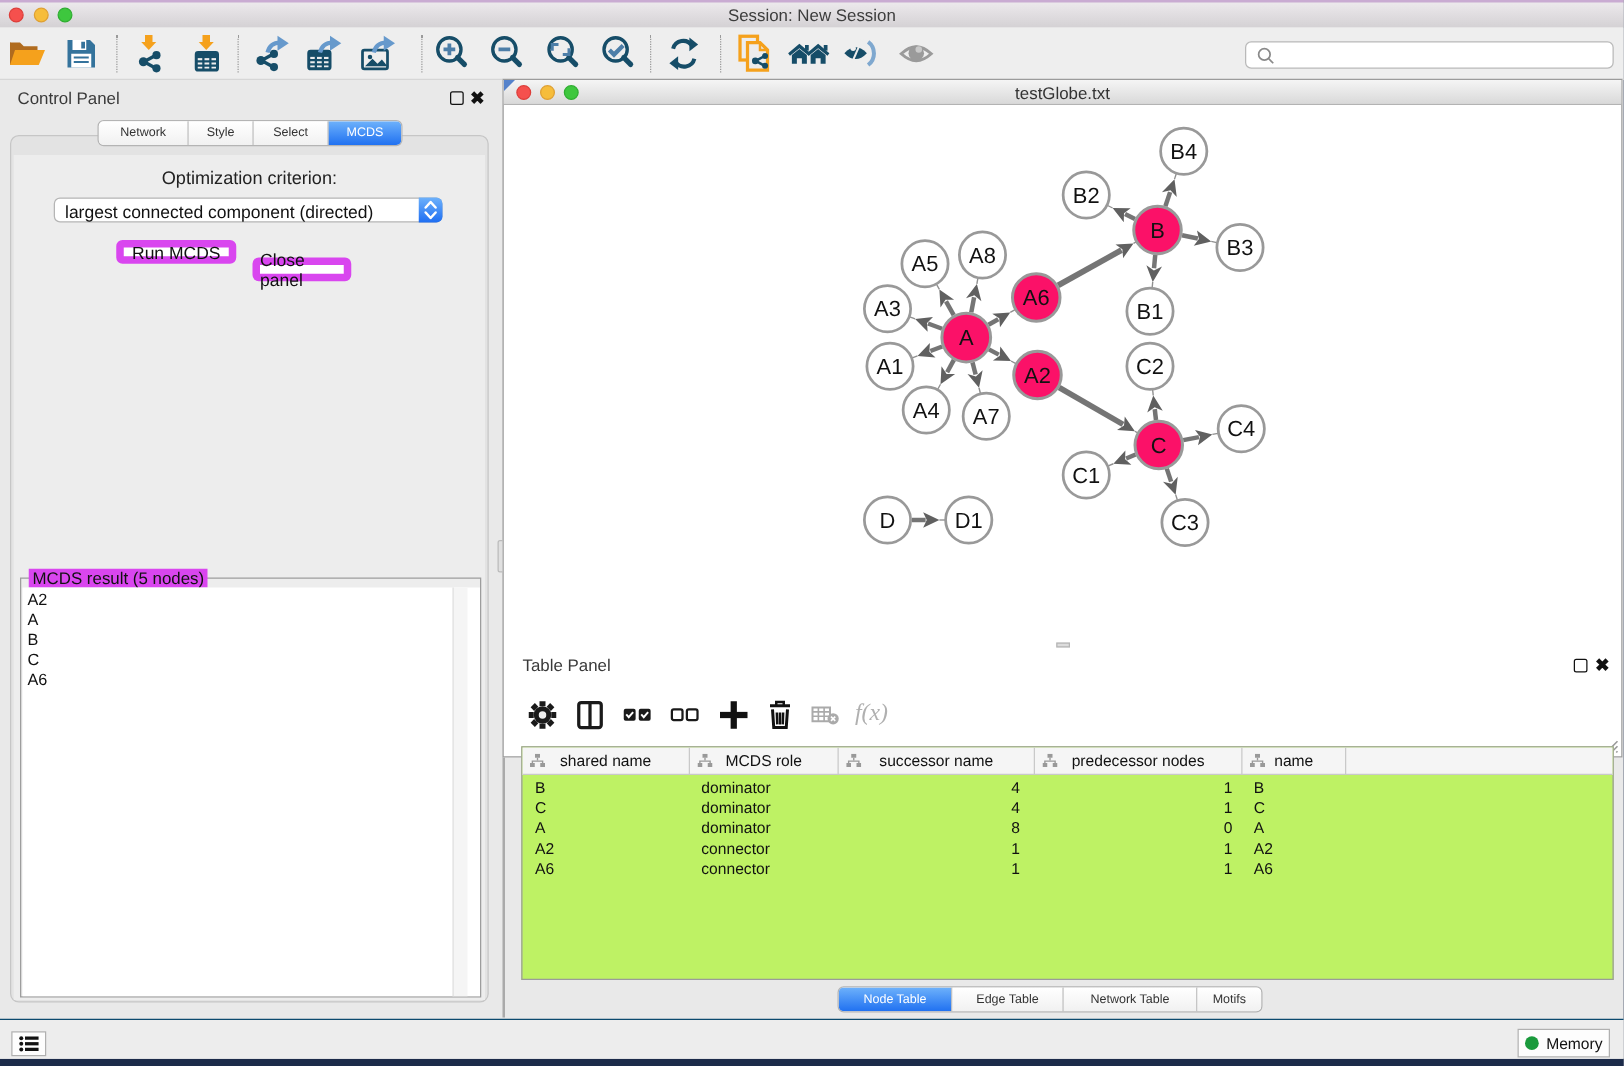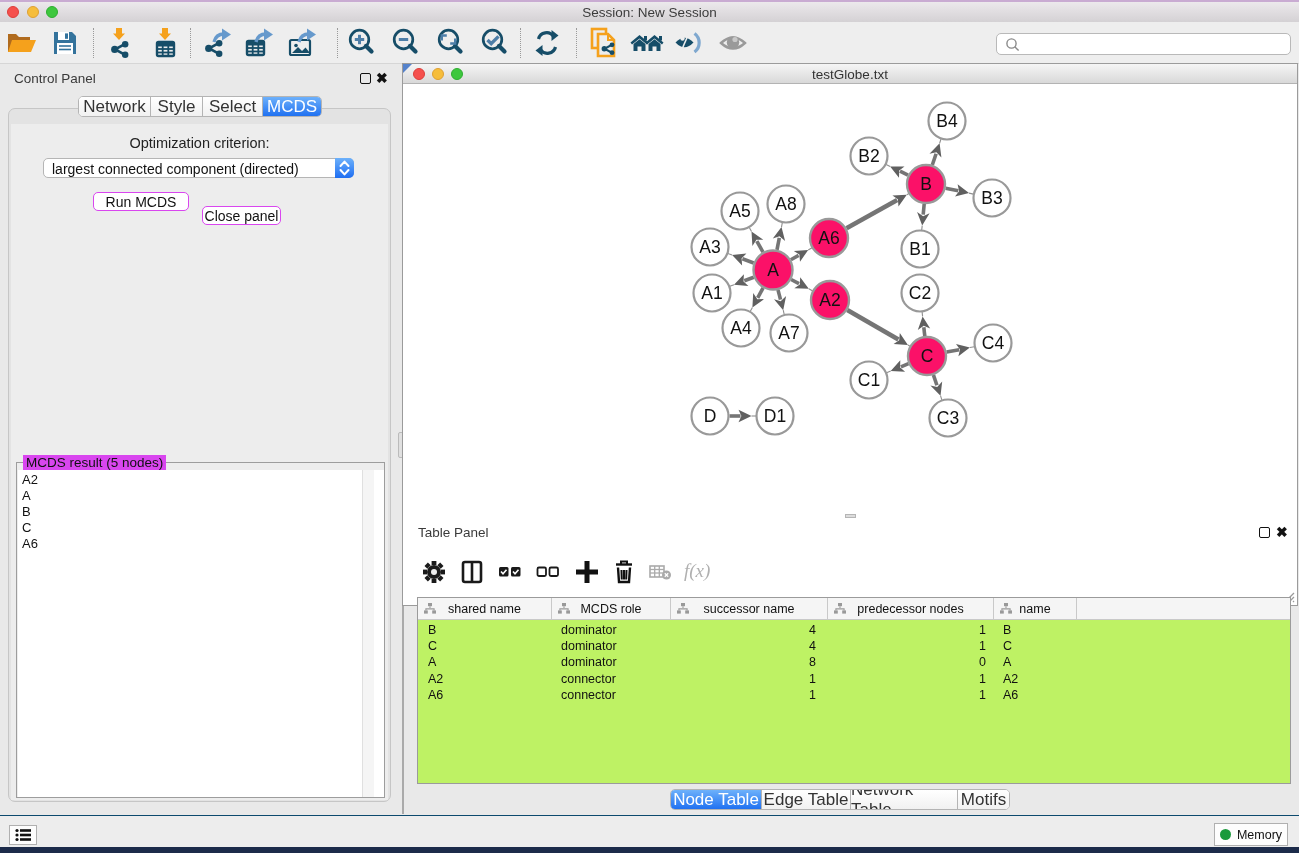--- a/index.html
+++ b/index.html
@@ -18,29 +18,29 @@
 .ticon{position:absolute;top:0;height:42px;display:flex;align-items:center;justify-content:center}
 #search{position:absolute;left:996px;top:11px;width:295px;height:22px;background:#fff;border:1px solid #b9b9b9;border-radius:5px}
 #search svg{position:absolute;left:8px;top:3px}
 
 #cp-title{position:absolute;left:14px;top:71px;font-size:13.5px;color:#3a3a3a}
 .winbtn-sq{position:absolute;width:11px;height:11px;border:1.6px solid #111;border-radius:2px}
 .winbtn-x{position:absolute;font-size:14px;font-weight:bold;color:#111;line-height:11px}
 #cp-box{position:absolute;left:8px;top:108px;width:383px;height:694px;background:#e3e3e3;border:1px solid #c6c6c6;border-radius:7px}
 #cp-inner{position:absolute;left:11px;top:124px;width:377px;height:676px;background:#ededed}
 .tabrow{position:absolute;display:flex;height:21px;border:1px solid #b4b4b4;border-radius:5px;background:#fff;overflow:hidden}
-.tabrow .tab{height:100%;display:flex;align-items:center;justify-content:center;font-size:17px;color:#333;border-right:1px solid #b4b4b4;background:linear-gradient(#ffffff,#f1f1f1)}
+.tabrow .tab{height:100%;display:flex;align-items:center;justify-content:center;font-size:10px;color:#333;border-right:1px solid #b4b4b4;background:linear-gradient(#ffffff,#f1f1f1)}
 .tabrow .tab:last-child{border-right:none}
 .tabrow .sel{background:linear-gradient(#6db1fb,#2071f1) !important;color:#fff}
 #cptabs{left:78px;top:96px}
 #opt-label{position:absolute;left:8px;top:135px;width:383px;text-align:center;font-size:14.5px;color:#222}
 #dropdown{position:absolute;left:43px;top:158px;width:311px;height:20px;background:#fff;border:1px solid #b5b5b5;border-radius:5px}
 #dropdown .txt{position:absolute;left:8px;top:2px;font-size:14px;color:#111}
 #dropdown .spin{position:absolute;right:-1px;top:-1px;width:19px;height:20px;border-radius:0 5px 5px 0;background:linear-gradient(#6db1fb,#1e6ef2)}
-.btn{position:absolute;height:19px;background:#fff;border:1px solid #d946ef;border-radius:5px;font-size:14px;color:#111;display:flex;align-items:center;justify-content:center}
+.btn{position:absolute;height:19px;background:#fff;border:6px solid #d946ef;border-radius:5px;font-size:14px;color:#111;display:flex;align-items:center;justify-content:center}
 #fieldset{position:absolute;left:16px;top:462px;width:369px;height:336px;border:1px solid #9d9d9d}
 #fieldset .legend{position:absolute;left:6px;top:-8px;background:#d946ef;padding:0 3px;font-size:13.5px;color:#111}
 #mcds-list{position:absolute;left:1px;top:7px;width:366px;height:327px;background:#fff;font-size:13px;color:#111;padding:2px 0 0 4px;line-height:16px}
 #mcds-scroll{position:absolute;right:10px;top:7px;width:12px;height:327px;background:#f5f5f5;border-left:1px solid #e0e0e0}
 
 #vsplit{position:absolute;left:398px;top:64px;width:7px;height:750px;background:#e9e9e9}
 #vsplit .line{position:absolute;left:4px;top:0;width:1.5px;height:100%;background:#aaa}
 
 #netwin{position:absolute;left:402px;top:63px;width:896px;height:543px;background:#fff;border:1px solid #9b9b9b}
 #netwin .bar{position:absolute;left:0;top:0;width:100%;height:20px;background:linear-gradient(#f5f5f5,#d9d9d9);border-bottom:1px solid #b3b3b3}

